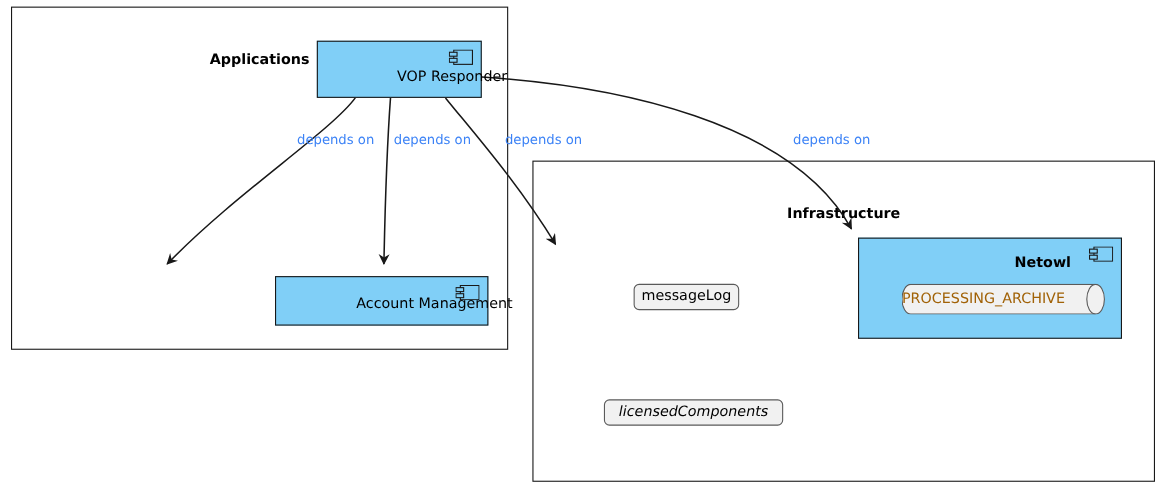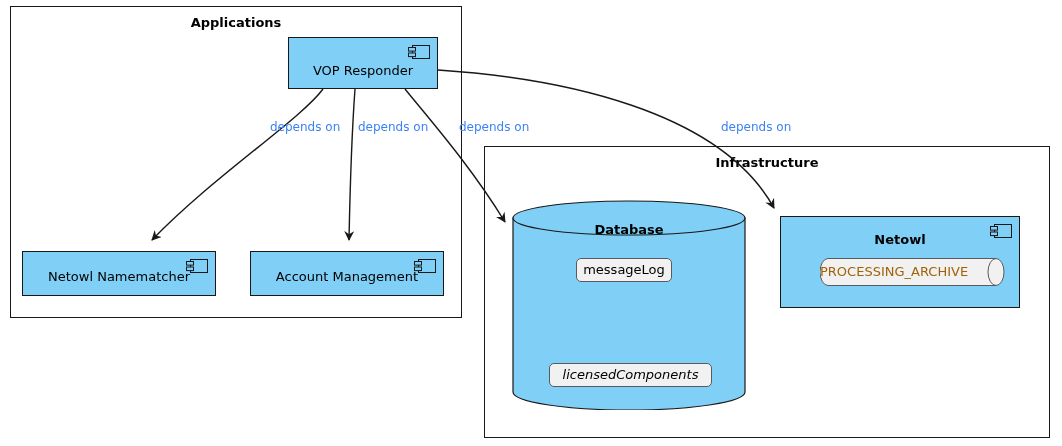--- a/index.html
+++ b/index.html
@@ -33,20 +33,21 @@
   .package-title {
     position: absolute;
     left: 0;
     width: 100%;
     text-align: center;
     font-weight: bold;
     font-size: 13px;
     color: #000000;
     line-height: 14px;
     white-space: nowrap;
+    margin-top: 32px;
   }
   #package-applications { left: 10px;  top: 6px;   width: 452px; height: 312px; }
   #package-applications .package-title { top: 9px; }
   #package-infrastructure { left: 484px; top: 146px; width: 566px; height: 292px; }
   #package-infrastructure .package-title { top: 9px; }
 
   
   .component {
     position: absolute;
     background: #80CFF7;
@@ -54,20 +55,21 @@
     box-sizing: border-box;
   }
   .component-label {
     position: absolute;
     left: 0;
     width: 100%;
     text-align: center;
     font-size: 13px;
     color: #000000;
     white-space: nowrap;
+    padding-left: 48px;
   }
   .component-label.bold { font-weight: bold; }
 
   
   .comp-icon {
     position: absolute;
     right: 7px;
     top: 7px;
     width: 22px;
     height: 14px;
@@ -186,28 +188,20 @@
 
   <div class="component" id="comp-vop">
     <svg class="comp-icon" viewBox="0 0 22 14" width="22" height="14">
       <rect x="4.5" y="0.5" width="17" height="13" fill="#80CFF7" stroke="#181818" stroke-width="1"></rect>
       <rect x="0.5" y="2.5" width="7" height="3.6" fill="#80CFF7" stroke="#181818" stroke-width="1"></rect>
       <rect x="0.5" y="8.0" width="7" height="3.6" fill="#80CFF7" stroke="#181818" stroke-width="1"></rect>
     </svg>
     <div class="component-label">VOP Responder</div>
   </div>
 
-  <div class="component" id="comp-netowl">
-    <svg class="comp-icon" viewBox="0 0 22 14" width="22" height="14">
-      <rect x="4.5" y="0.5" width="17" height="13" fill="#80CFF7" stroke="#181818" stroke-width="1"></rect>
-      <rect x="0.5" y="2.5" width="7" height="3.6" fill="#80CFF7" stroke="#181818" stroke-width="1"></rect>
-      <rect x="0.5" y="8.0" width="7" height="3.6" fill="#80CFF7" stroke="#181818" stroke-width="1"></rect>
-    </svg>
-    <div class="component-label">Netowl Namematcher</div>
-  </div>
 
   <div class="component" id="comp-account">
     <svg class="comp-icon" viewBox="0 0 22 14" width="22" height="14">
       <rect x="4.5" y="0.5" width="17" height="13" fill="#80CFF7" stroke="#181818" stroke-width="1"></rect>
       <rect x="0.5" y="2.5" width="7" height="3.6" fill="#80CFF7" stroke="#181818" stroke-width="1"></rect>
       <rect x="0.5" y="8.0" width="7" height="3.6" fill="#80CFF7" stroke="#181818" stroke-width="1"></rect>
     </svg>
     <div class="component-label">Account Management</div>
   </div>
 
@@ -221,25 +215,18 @@
   </div>
 
   <div id="artifact-processing-archive">
     <svg viewBox="0 0 190 28" width="190" height="28">
       <path d="M8,0.5 L176,0.5 A8,13.5 0 0 1 176,27.5 L8,27.5 A8,13.5 0 0 1 8,0.5 Z" fill="#F1F1F1" stroke="#5A5A5A" stroke-width="1"></path>
       <path d="M176,0.5 A8,13.5 0 0 0 176,27.5" fill="none" stroke="#5A5A5A" stroke-width="1"></path>
     </svg>
     <div class="queue-text">PROCESSING_ARCHIVE</div>
   </div>
 
-  <div id="node-database">
-    <svg viewBox="0 0 234 210" width="234" height="210">
-      <path d="M1,18 L1,192 A116,18 0 0 0 233,192 L233,18 Z" fill="#80CFF7" stroke="#181818" stroke-width="1.2"></path>
-      <ellipse cx="117" cy="18" rx="116" ry="17" fill="#80CFF7" stroke="#181818" stroke-width="1.2"></ellipse>
-    </svg>
-    <div class="component-label bold">Database</div>
-  </div>
 
   <div class="artifact" id="artifact-messagelog">messageLog</div>
 
   <div class="artifact" id="artifact-licensedcomponents">licensedComponents</div>
 
 </div>
 
 </body></html>

